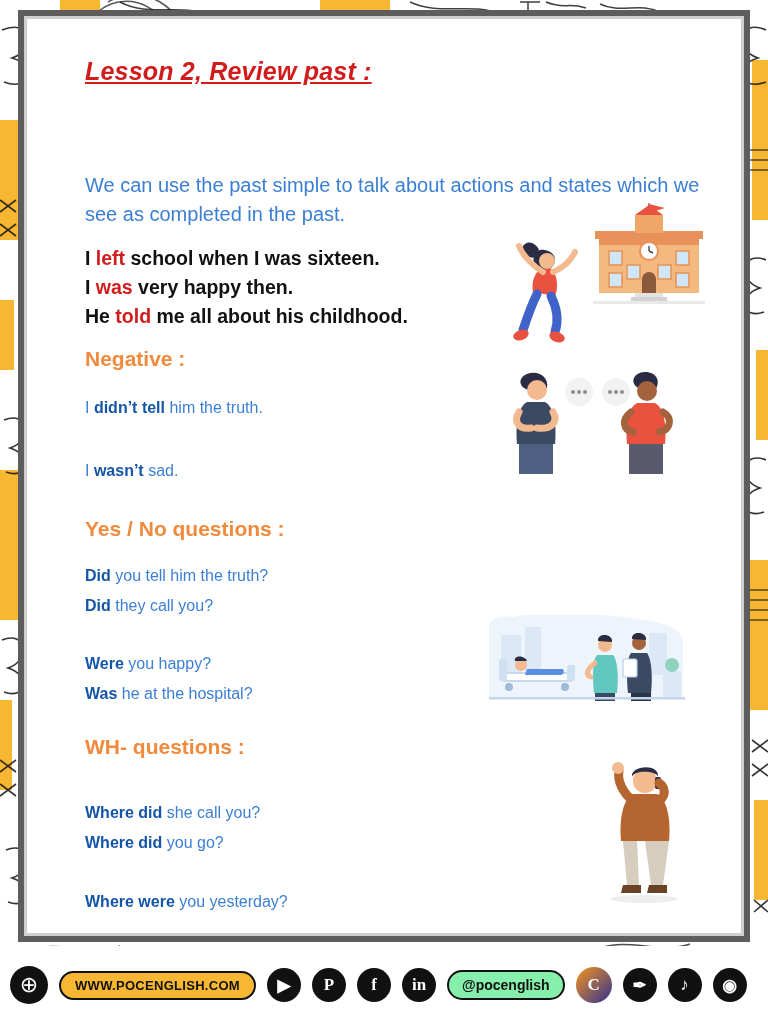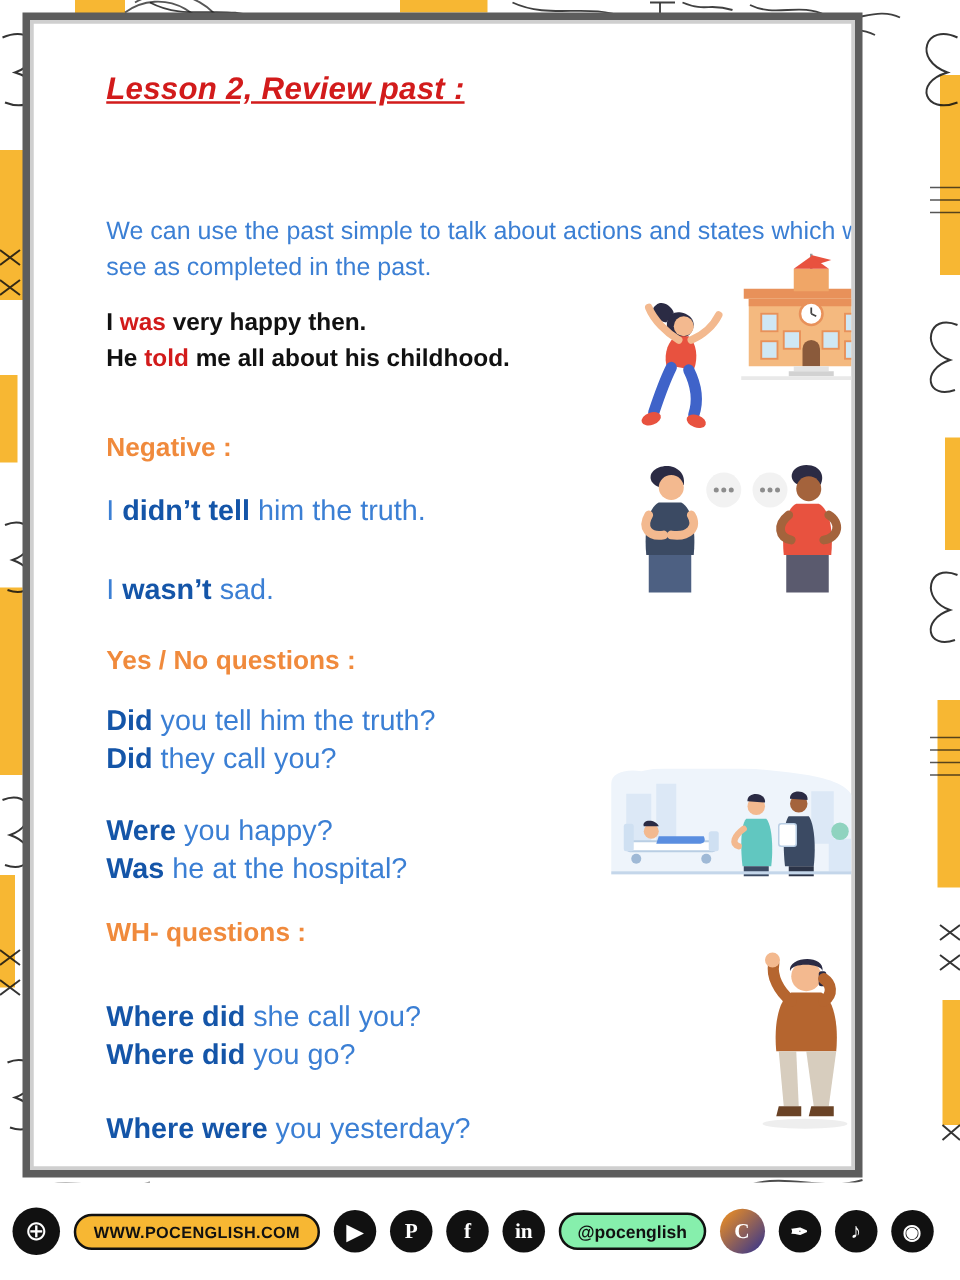--- a/index.html
+++ b/index.html
@@ -22,21 +22,21 @@
     width: 768px;
     height: 1024px;
     z-index: 0;
   }
 
   
   #poster-frame {
     position: absolute;
     left: 18px;
     top: 10px;
-    width: 672px;
+    width: 732px;
     height: 932px;
     background: #5d5d5d;
     padding: 6px;
     box-sizing: border-box;
     z-index: 2;
   }
   #poster-card {
     width: 100%;
     height: 100%;
     background: #ffffff;
@@ -102,21 +102,21 @@
     position: absolute;
     left: 58px;
     font-size: 21px;
     font-weight: bold;
     color: #f08a3c;
   }
 
   .q-block {
     position: absolute;
     left: 58px;
-    font-size: 23px;
+    font-size: 16px;
     line-height: 30px;
     color: #3b7fd4;
   }
   .q-block b { color: #1455a8; }
 
   #neg-1 { top: 374px; }
   #neg-2 { top: 437px; text-align: right; }
   #yesno-1 { top: 542px; }
   #yesno-2 { top: 630px; }
   #wh-1 { top: 779px; }
@@ -266,20 +266,23 @@
 <div id="poster-frame">
   <div id="poster-card">
     <div class="content">
 
       <div id="lesson-title">Lesson 2, Review past :</div>
 
 
       <div id="intro-text">We can use the past simple to talk about actions and states which we see as completed in the past.</div>
 
       <div class="example-block" id="ex-1">
+        <div>
+          <span>I </span><span class="hl">left</span><span> school when I was sixteen.</span>
+        </div>
         <div>
           <span>I </span><span class="hl">was</span><span> very happy then.</span>
         </div>
         <div>
           <span>He </span><span class="hl">told</span><span> me all about his childhood.</span>
         </div>
       </div>
 
       <div class="section-head" id="head-negative">Negative :</div>
 

